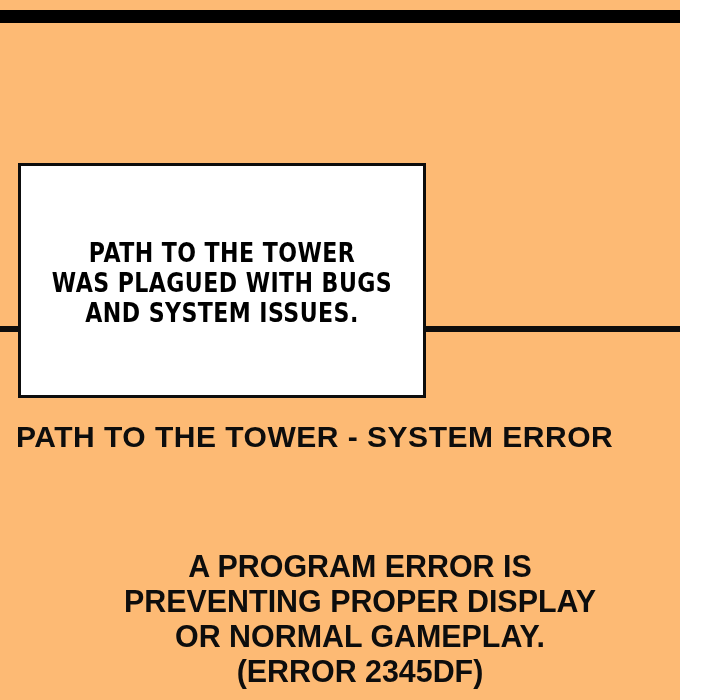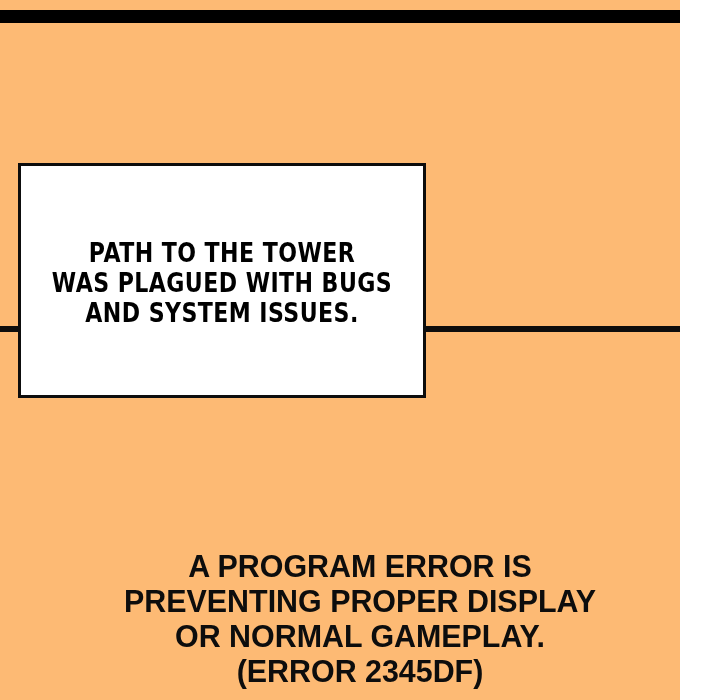--- a/index.html
+++ b/index.html
@@ -103,20 +103,21 @@
   <div class="divider"></div>
 
   <div class="speech-box">
     <div class="speech-text">
       <div>PATH TO THE TOWER</div>
       <div>WAS PLAGUED WITH BUGS</div>
       <div>AND SYSTEM ISSUES.</div>
     </div>
   </div>
 
+  <div class="title">PATH TO THE TOWER - SYSTEM ERROR</div>
 
   <div class="error-msg">
     <div>A PROGRAM ERROR IS</div>
     <div>PREVENTING PROPER DISPLAY</div>
     <div>OR NORMAL GAMEPLAY.</div>
     <div>(ERROR 2345DF)</div>
   </div>
 
 </div>
 

